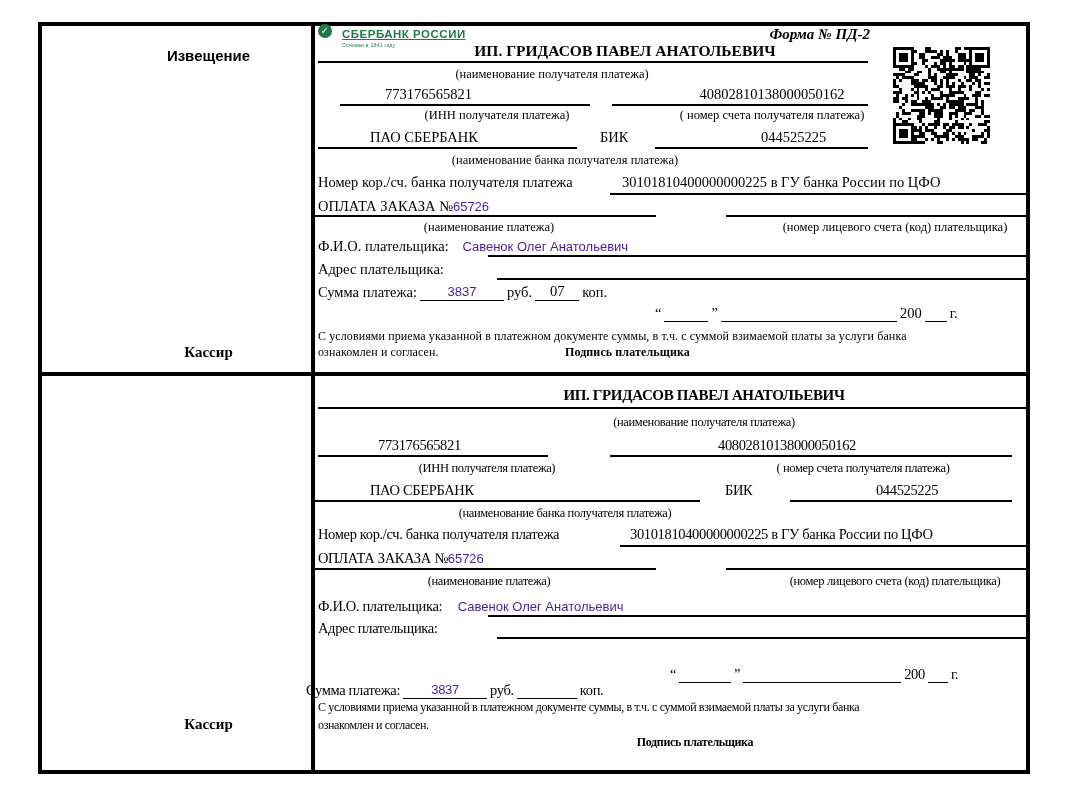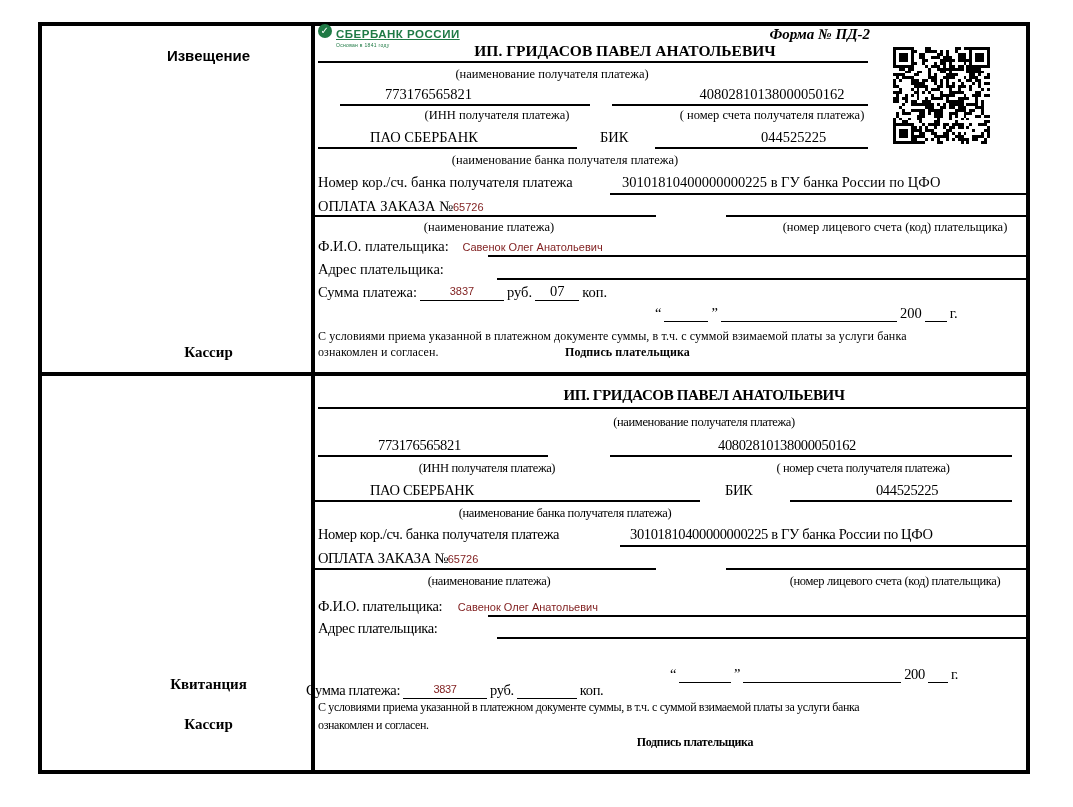--- a/index.html
+++ b/index.html
@@ -13,45 +13,44 @@
   .ln{position:absolute;height:1.6px;background:#000;}
   .serif{font-family:"Liberation Serif",serif;}
   .sans{font-family:"Liberation Sans",sans-serif;}
   .b{font-weight:bold;}
   .i{font-style:italic;}
   .c{text-align:center;padding-left:32px;}
   .f14{font-size:14.5px;line-height:17px;}
   .f12{font-size:12.5px;line-height:15px;}
   .f13{font-size:12px;line-height:15px;letter-spacing:.1px;}
   .f15{font-size:15.5px;line-height:18px;}
-  .val{color:#7f1d1d;font-size:11px;}
+  .val{color:#4c1d95;font-size:13px;}
   .fill{display:inline-block;border-bottom:1.5px solid #000;text-align:center;
         height:16px;line-height:15px;margin:0 3px;vertical-align:bottom;}
   .bsec .serif{letter-spacing:-0.35px;}
-  .logo{display:flex;align-items:flex-start;gap:4px;}
+  .logo{display:flex;align-items:flex-start;gap:10px;}
   .logo-mark{width:14px;height:14px;border-radius:50%;display:inline-block;position:relative;flex:none;}
   .logo-mark::after{content:"✓";position:absolute;left:2.5px;top:0.5px;color:#fff;font-size:10px;font-weight:bold;
         font-family:"DejaVu Sans",sans-serif;}
   .logo-text{font-family:"Liberation Sans",sans-serif;font-weight:bold;font-size:11.5px;
         letter-spacing:.5px;text-decoration:underline;line-height:13px;}
   .logo-sub{font-family:"Liberation Sans",sans-serif;font-size:5px;line-height:6px;letter-spacing:.3px;}
   .qr{position:absolute;left:893px;top:47px;}
 </style>
 </head>
 <body>
 
 <div class="page">
 
   <div class="frame"></div>
   <div class="vline"></div>
   <div class="hline"></div>
 
   <div class="abs sans b c" style="left:42px;top:47px;width:269px;font-size:15px;">Извещение</div>
   <div class="abs serif b c" style="left:42px;top:344px;width:269px;font-size:15px;">Кассир</div>
-  <div class="abs serif b c" style="left:42px;top:676px;width:269px;font-size:15px;">Квитанция</div>
   <div class="abs serif b c" style="left:42px;top:716px;width:269px;font-size:15px;">Кассир</div>
 
   <div>
 
     <div class="abs logo" style="left:318px;top:24px;">
       <span class="logo-mark" style="background: rgb(31, 122, 69);"></span>
       <span>
         <span class="logo-text" style="color: rgb(31, 122, 69);">СБЕРБАНК РОССИИ</span>
         <div class="logo-sub" style="color: rgb(31, 122, 69);">Основан в 1841 году</div>
       </span>

